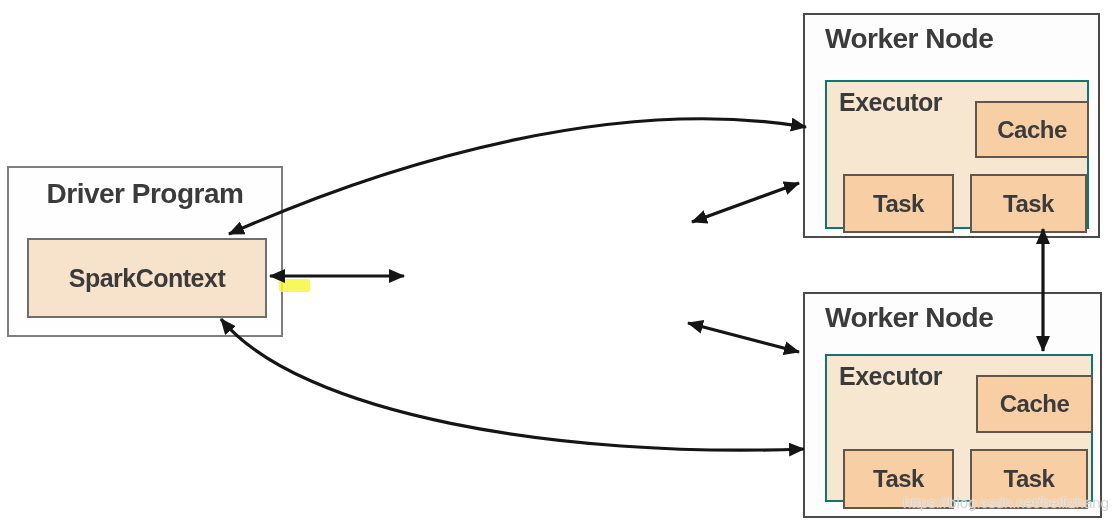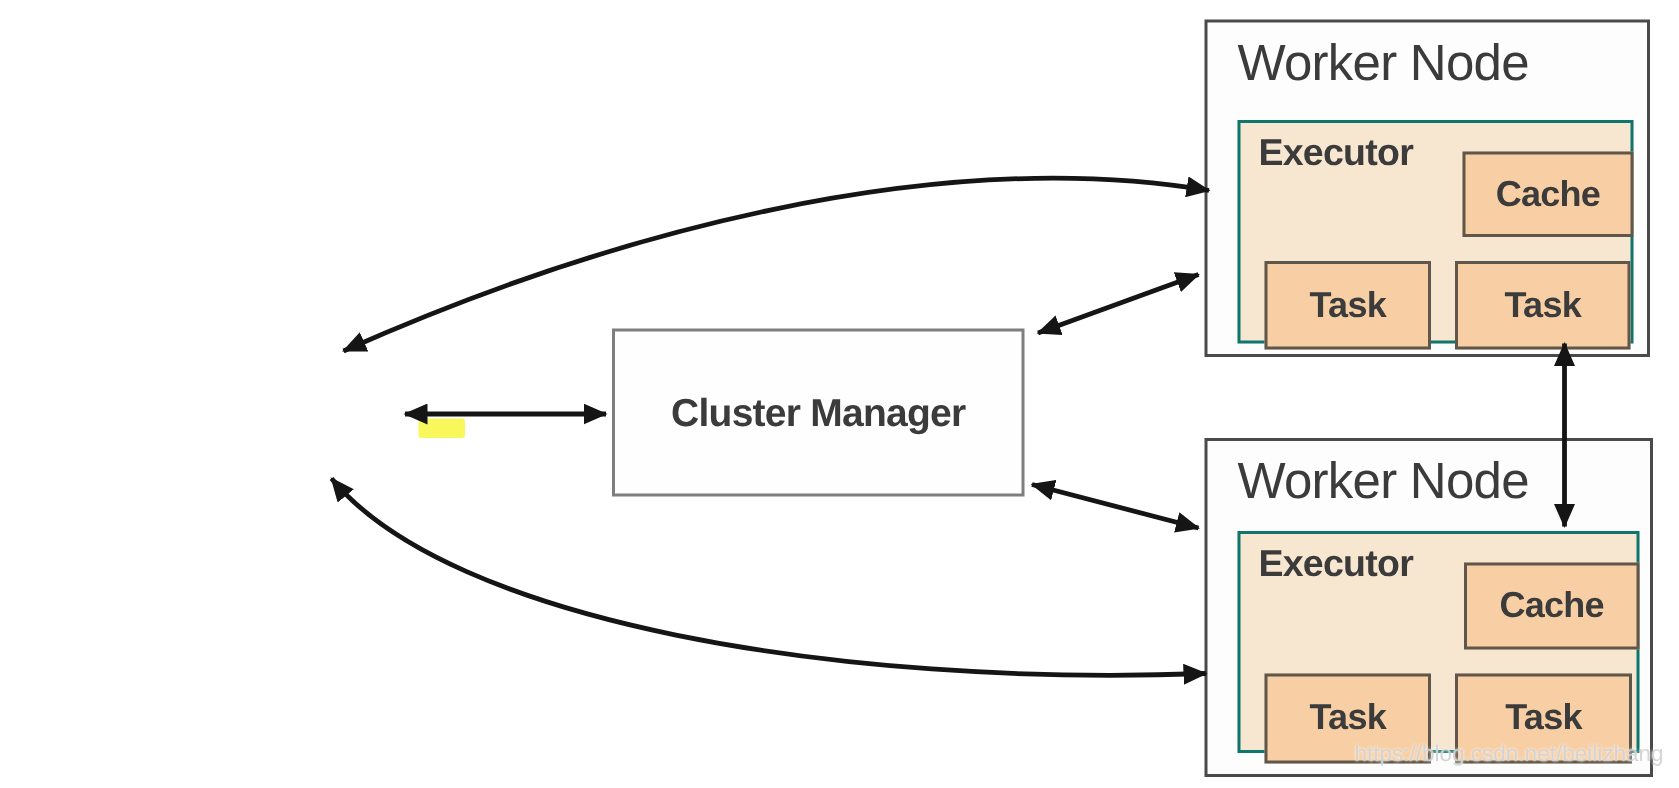--- a/index.html
+++ b/index.html
@@ -16,21 +16,21 @@
     width:1119px;height:525px;
     background:#ffffff;
     font-family:"Liberation Sans", sans-serif;
     color:var(--color-text);
     overflow:hidden;
   }
   .box{position:absolute;box-sizing:border-box;background:#fefefe;}
   .outer{border:2px solid #7e7e7e;}
   .worker{border:2px solid #4a4a4a;background:#fdfdfd;}
   .box-title{
-    font-size:34px;font-weight:400;letter-spacing:-0.5px;
+    font-size:28px;font-weight:700;letter-spacing:-0.5px;
     color:var(--color-text);white-space:nowrap;
   }
   .driver-title{position:absolute;top:10px;left:0;right:0;text-align:center;}
   .worker-title{position:absolute;top:8px;left:20px;}
   .cluster-label{
     position:absolute;inset:0;display:flex;align-items:center;justify-content:center;
     font-size:26px;font-weight:700;letter-spacing:-0.5px;
   }
   .executor{
     position:absolute;box-sizing:border-box;
@@ -65,24 +65,27 @@
     color:rgba(208,208,210,0.9);
     text-shadow:0 0 2px rgba(255,255,255,0.95);
     white-space:nowrap;
   }
 </style>
 </head>
 <body>
 
 <div class="stage">
 
+  <div class="box outer" style="left:7px;top:166px;width:276px;height:171px;">
+    <div class="box-title driver-title">Driver Program</div>
+    <div class="context" style="left:18px;top:70px;width:240px;height:80px;">
+      <span>SparkContext</span>
+    </div>
+  </div>
 
-  <div class="box outer" style="left:408px;top:219px;width:275px;height:112px;">
-    <div class="cluster-label">Cluster Manager</div>
-  </div>
 
   <div class="box worker" style="left:803px;top:13px;width:297px;height:225px;">
     <div class="box-title worker-title">Worker Node</div>
     <div class="executor" style="left:20px;top:65px;width:264px;height:149px;">
       <div class="executor-label">Executor</div>
       <div class="cell" style="left:148px;top:0px;width:114px;height:57px;">
         <span>Cache</span>
       </div>
       <div class="cell" style="left:16px;top:73px;width:111px;height:59px;">
         <span>Task</span>

